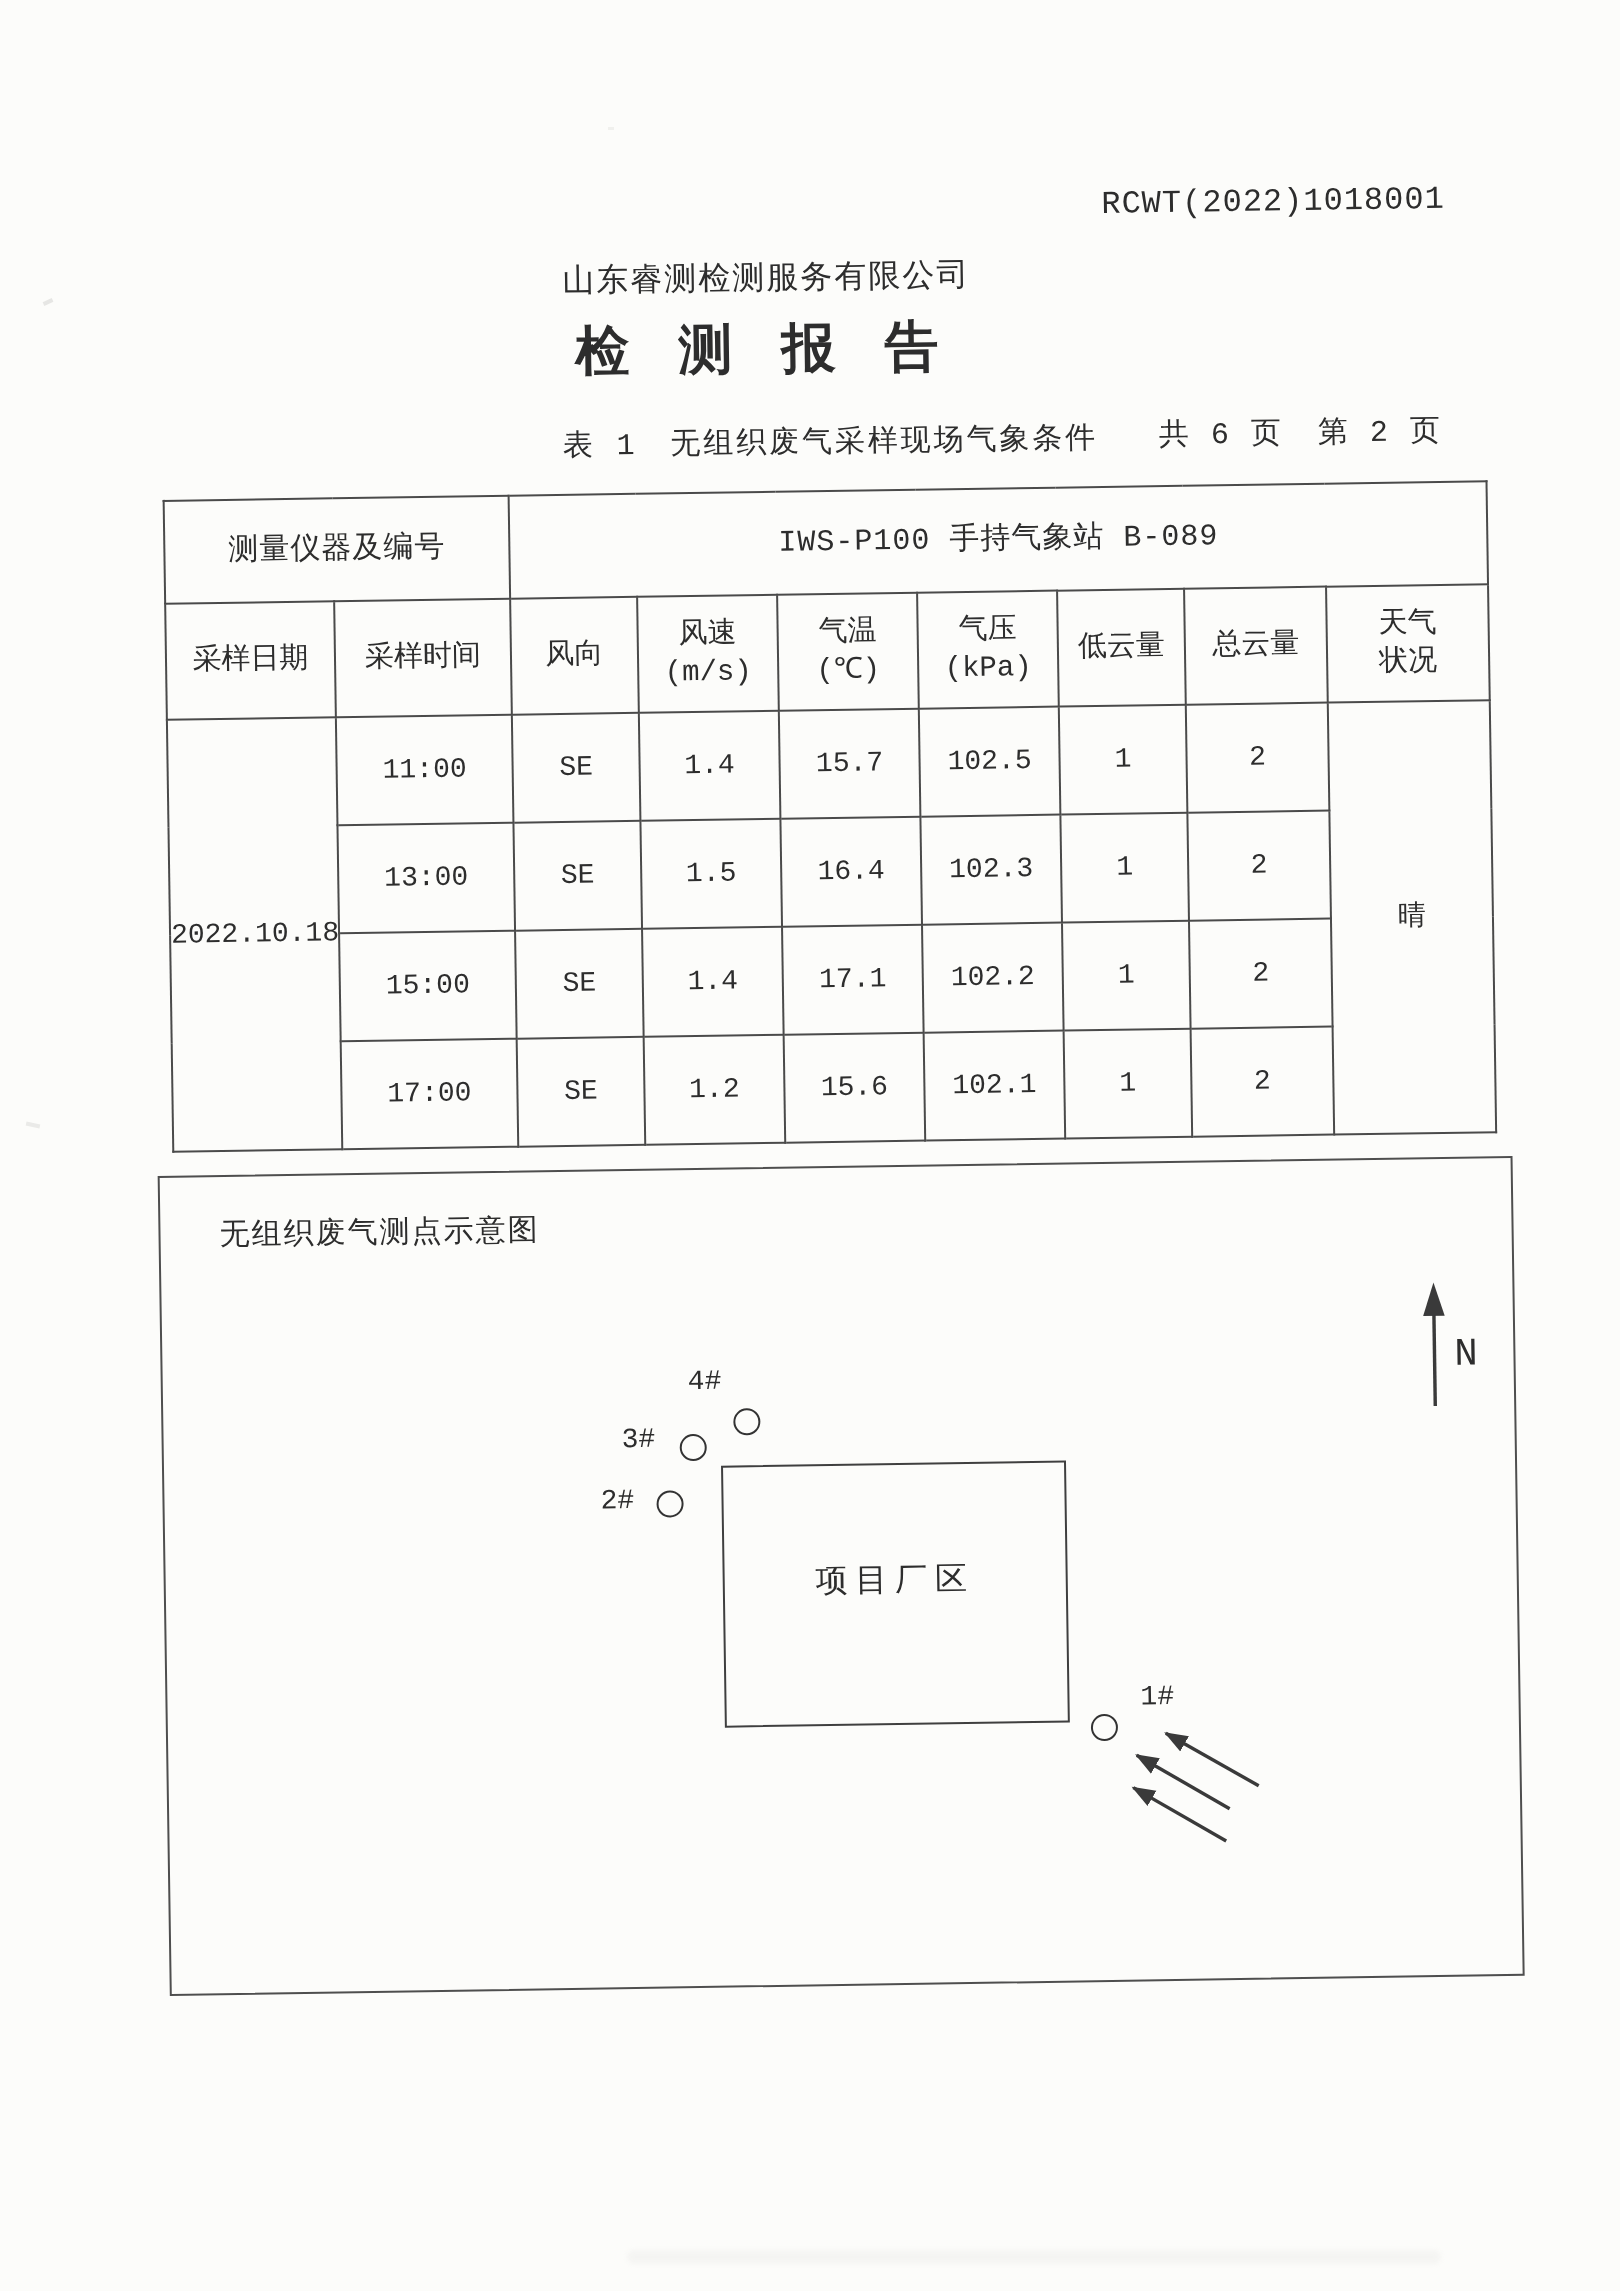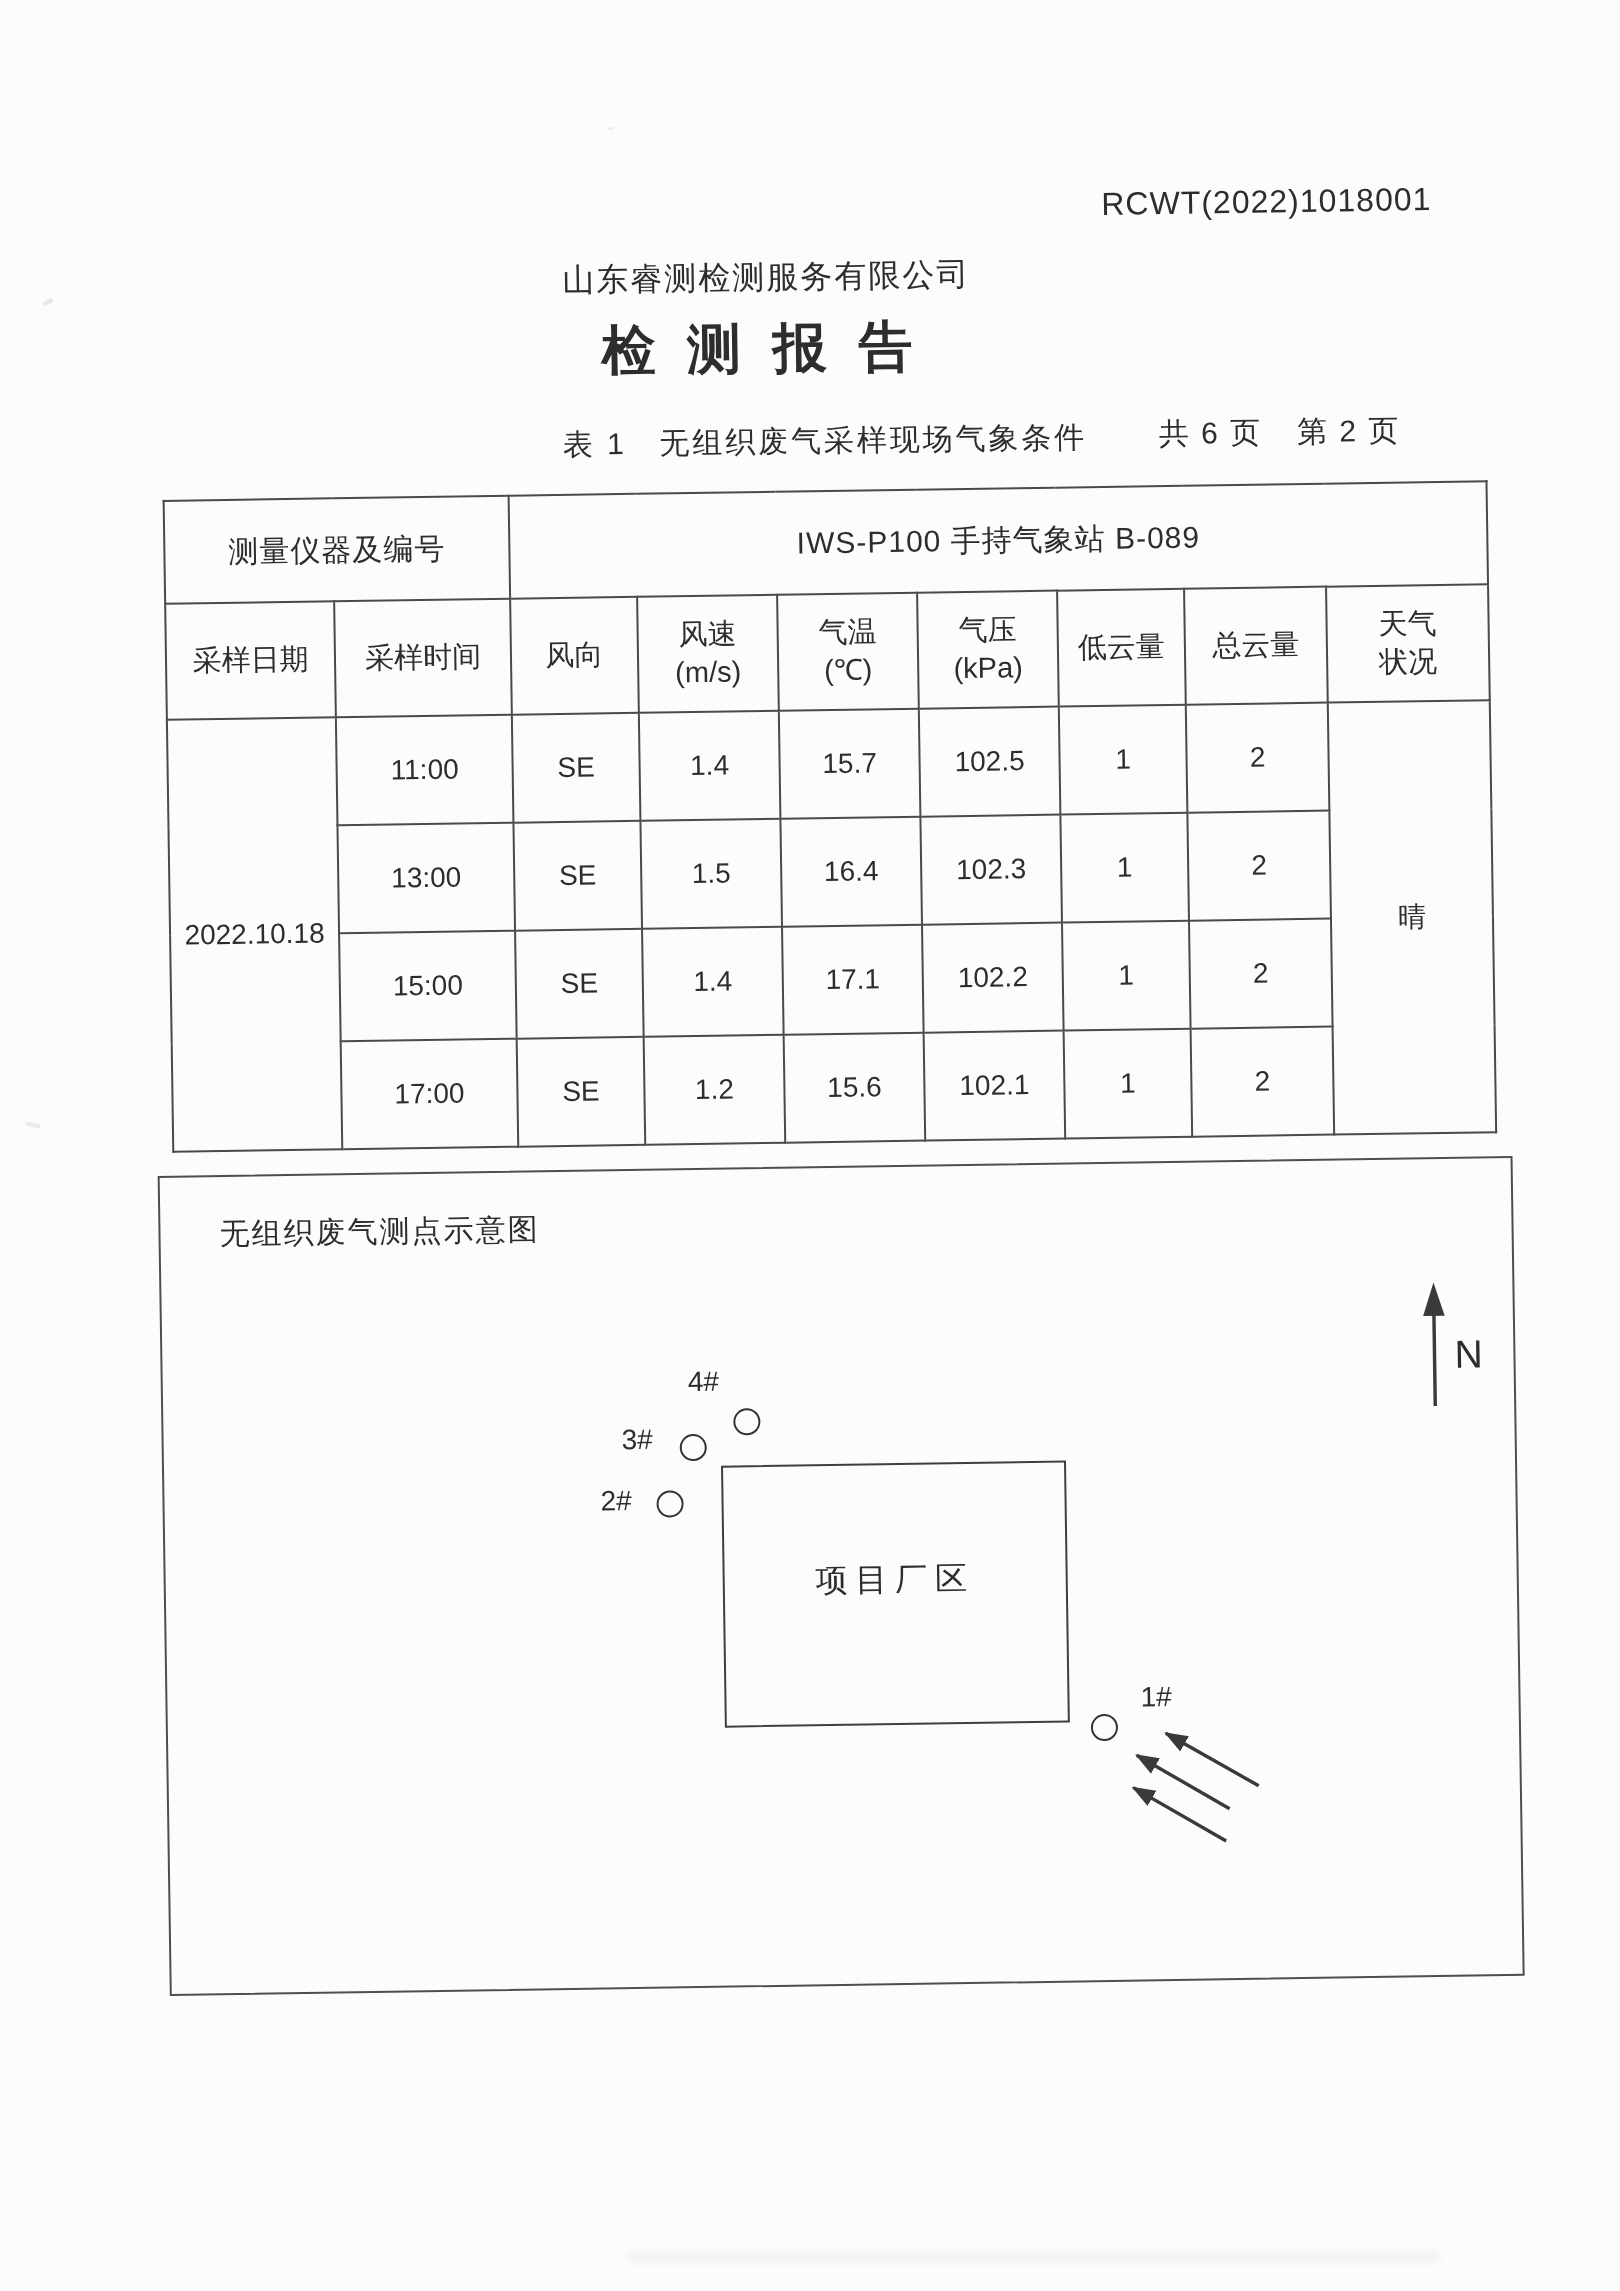--- a/index.html
+++ b/index.html
@@ -1,18 +1,18 @@
 <!DOCTYPE html>
 <html><head>
 <meta charset="utf-8">
 <style>
   html,body{margin:0;padding:0;background:#e8e8e6;}
   .page{
     position:relative;width:1620px;height:2292px;background:#fcfcfa;
-    overflow:hidden;font-family:Liberation Sans, sans-serif;color:#2d2d2d;
+    overflow:hidden;font-family:Liberation Mono, monospace;color:#2d2d2d;
   }
   .tilt{position:absolute;inset:0;transform:rotate(-0.85deg);transform-origin:833px 1127px;}
   .abs{position:absolute;}
 
   .report-no{left:1115px;top:190px;font-size:32px;letter-spacing:1px;}
   .company{left:0;top:255px;width:1558px;text-align:center;font-size:32px;letter-spacing:2px;}
   .doc-title{left:0;top:312px;width:1539px;text-align:center;font-size:54px;font-weight:bold;word-spacing:12.7px;letter-spacing:2px;}
   .caption{left:573px;top:421px;font-size:30px;letter-spacing:2.9px;}
   .pages{left:1169px;top:419px;font-size:30px;letter-spacing:2px;}
   .pages .pg1{margin-right:35px;}

